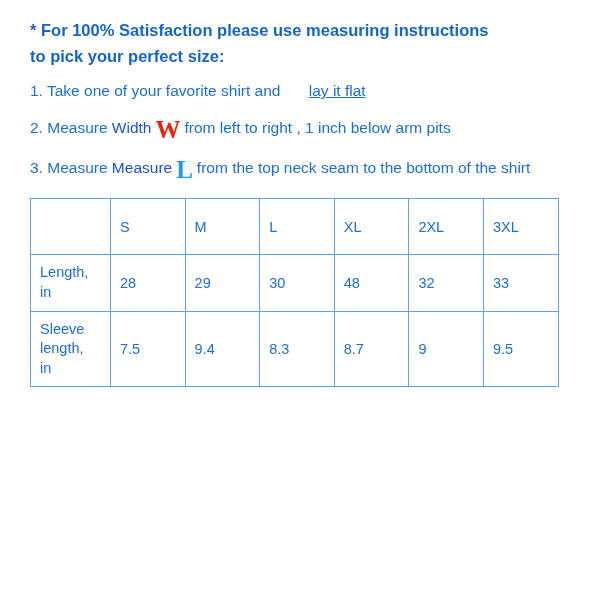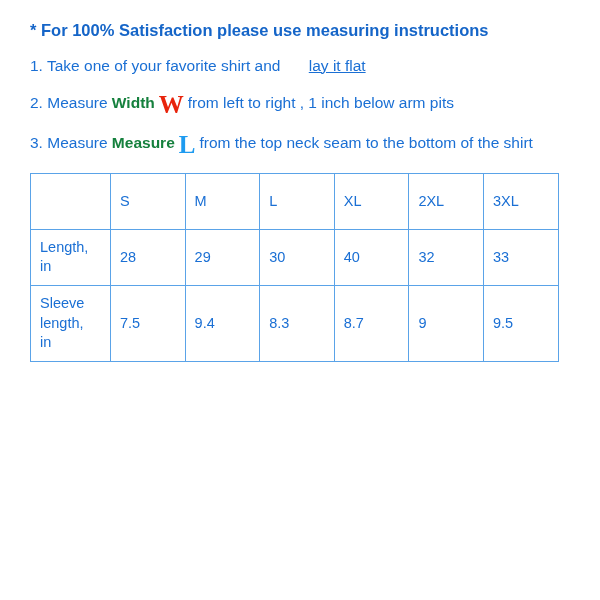--- a/index.html
+++ b/index.html
@@ -35,22 +35,22 @@
   .step {
     font-size: 15.5px;
     color: #1a6fd4;
     line-height: 1.5;
     margin: 0 0 14px 0;
   }
   .step .num {
     color: #1a6fd4;
   }
   .step b {
-    font-weight: bold;
-    color: #15803d;
+    font-weight: normal;
+    color: #1d4ed8;
   }
   .underline {
     text-decoration: underline;
     margin-left: 24px;
   }
   .glyph {
     display: inline-block;
     font-weight: bold;
     font-size: 25px;
     line-height: 1;
@@ -90,20 +90,21 @@
     line-height: 1.35;
   }
 </style>
 </head>
 <body>
 
 <div class="page">
 
   <p class="heading">
     <span class="line">* For 100% Satisfaction please use measuring instructions</span>
+    <span class="line">to pick your perfect size:</span>
   </p>
 
   <p class="step">
     <span class="num">1.</span><span> Take one of your favorite shirt and </span><span class="underline">lay it flat</span>
   </p>
 
   <p class="step">
     <span class="num">2.</span><span> Measure </span><b>Width</b><span class="glyph glyph-w">W</span><span>from left to right , 1 inch below arm pits</span>
   </p>
 
@@ -135,21 +136,21 @@
     </thead>
     <tbody>
       <tr>
         <td class="rowhead">
           <span>Length,</span><br>
           <span>in</span>
         </td>
         <td>28</td>
         <td>29</td>
         <td>30</td>
-        <td>40</td>
+        <td>48</td>
         <td>32</td>
         <td>33</td>
       </tr>
       <tr>
         <td class="rowhead">
           <span>Sleeve</span><br>
           <span>length,</span><br>
           <span>in</span>
         </td>
         <td>7.5</td>

